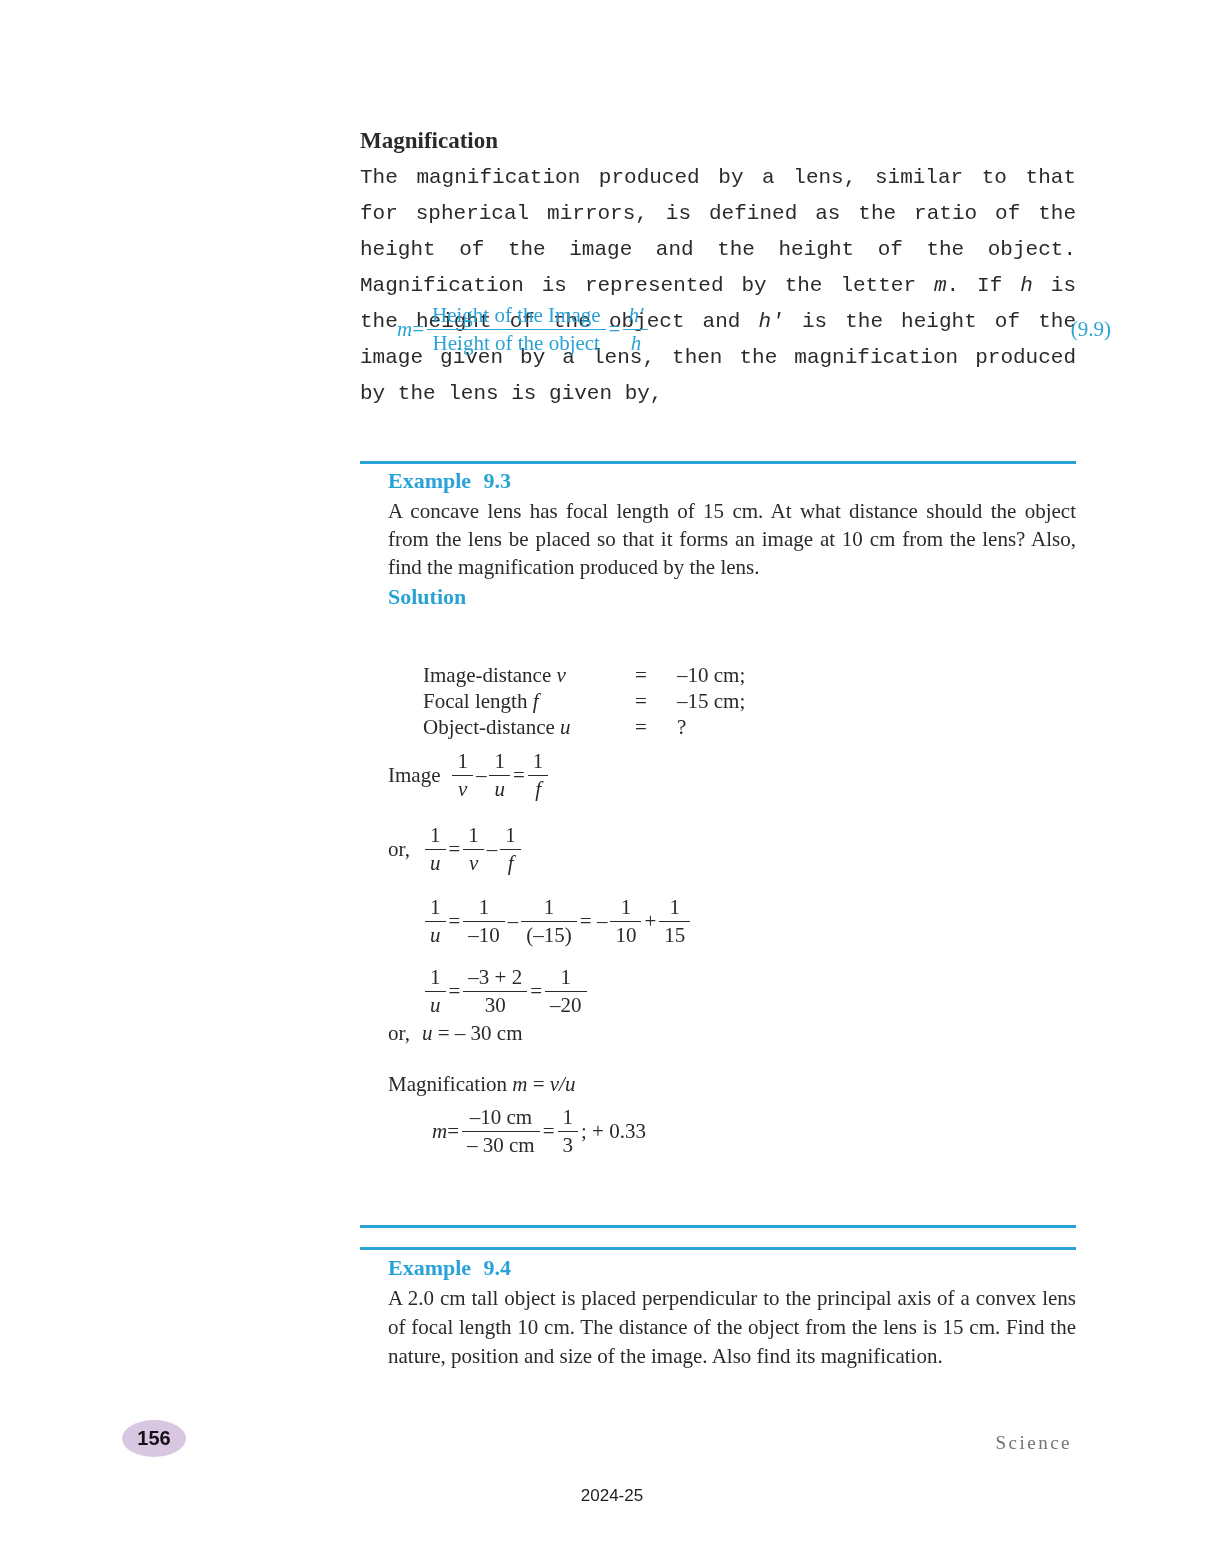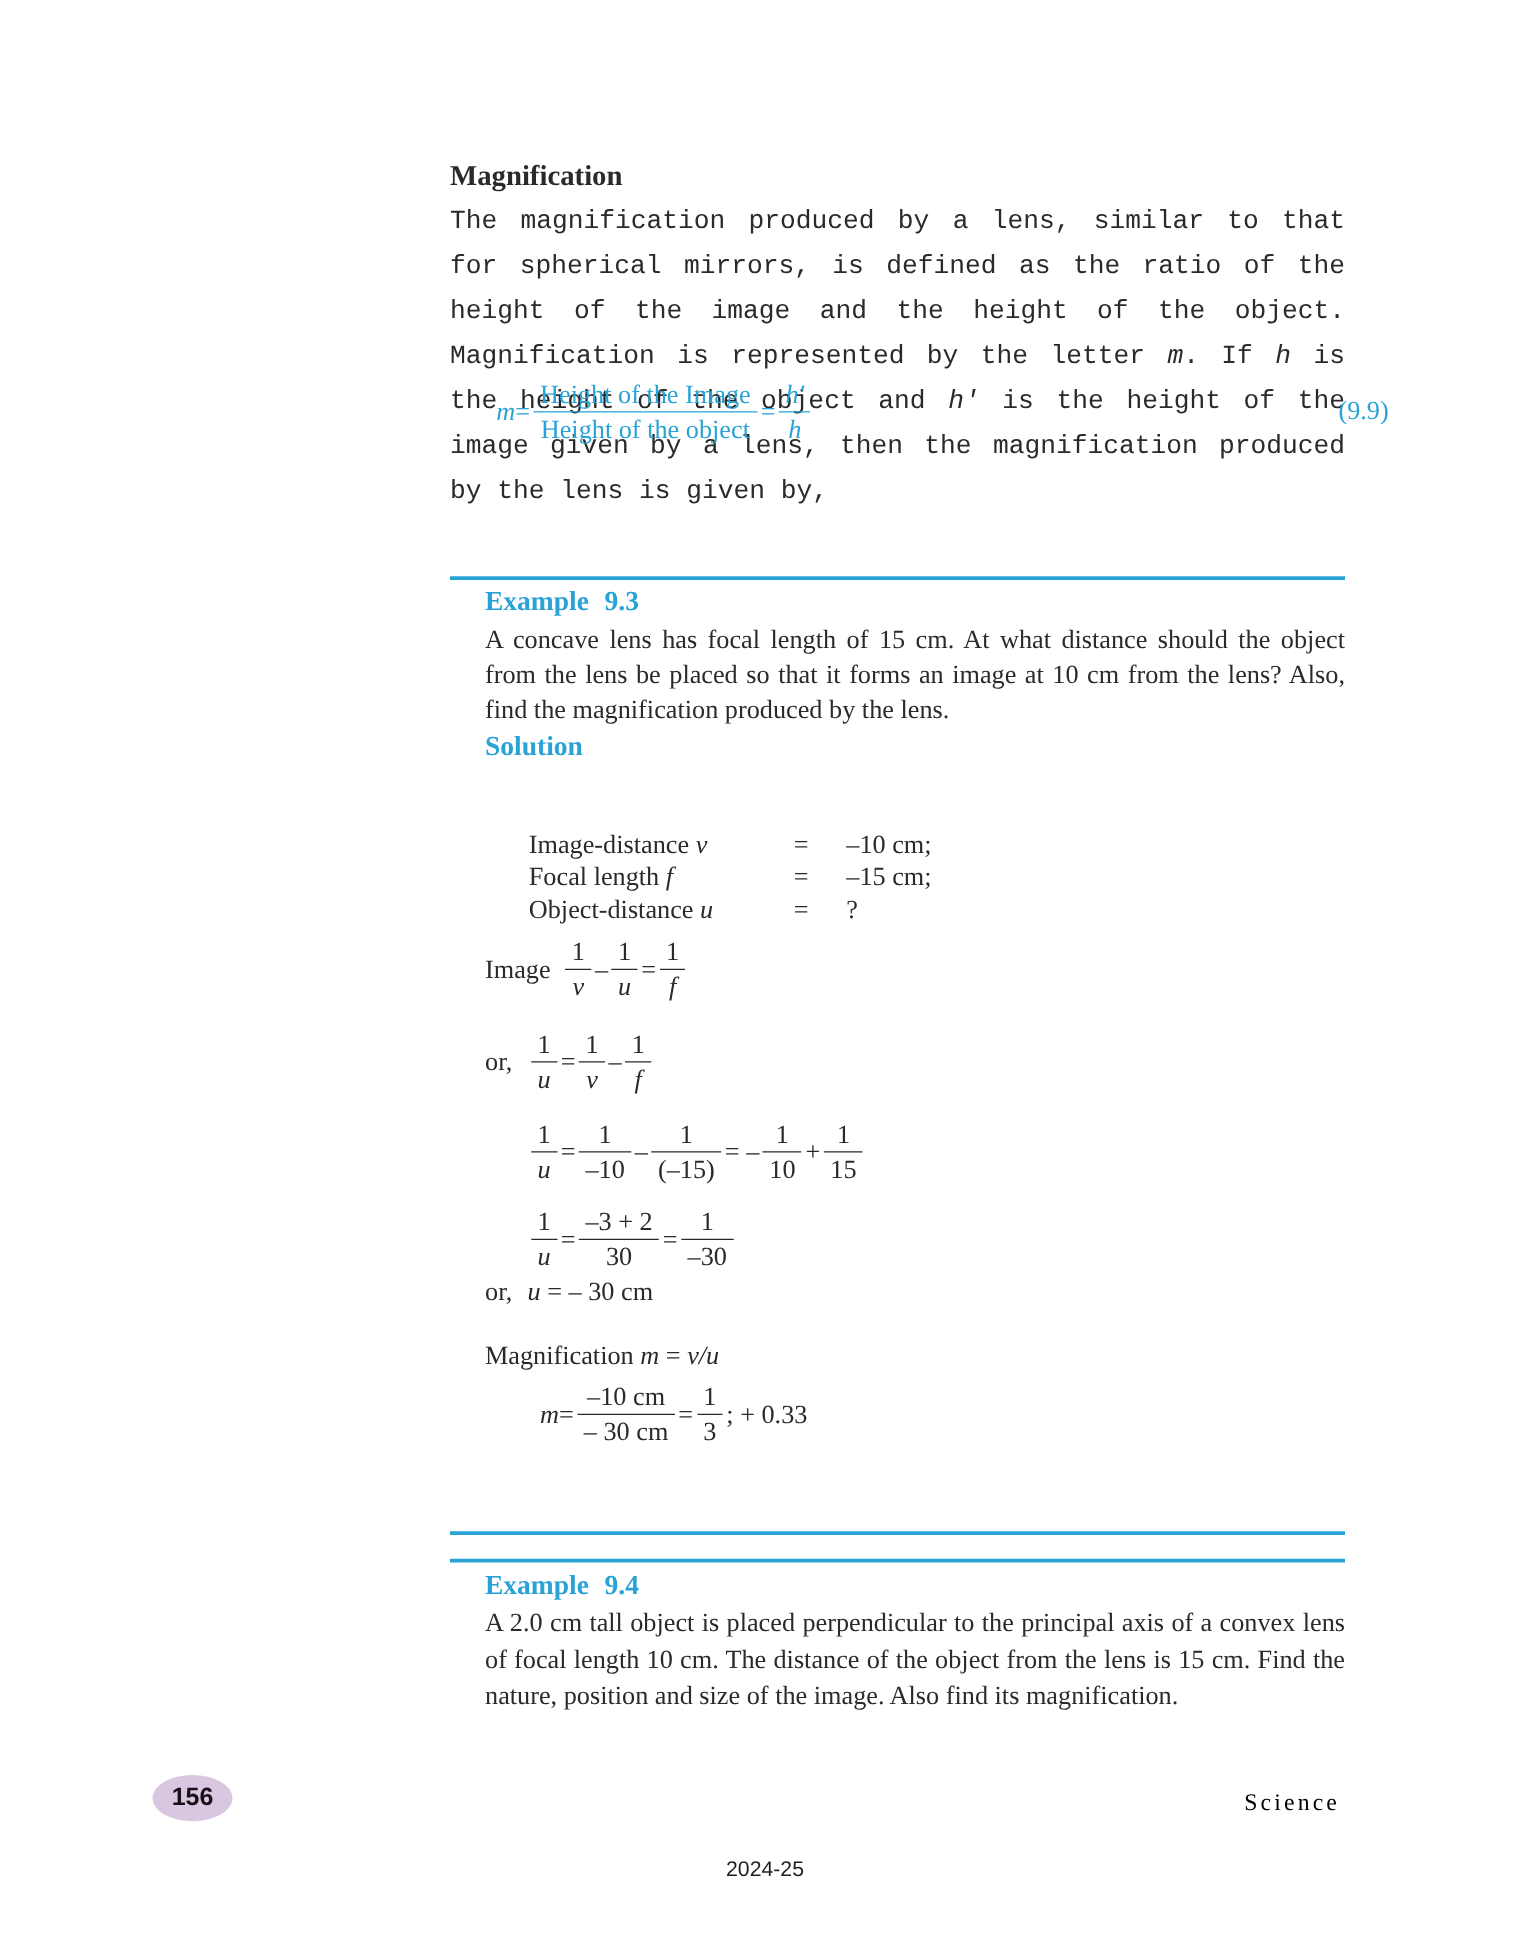--- a/index.html
+++ b/index.html
@@ -34,21 +34,21 @@
   .given-row{display:flex;font-size:21px;line-height:26px;}
   .g-label{width:212px;flex:none;}
   .g-eq{width:42px;flex:none;}
   
   .badge{
     display:flex;align-items:center;justify-content:center;
     border-radius:50%;background:var(--badge);
     font-family:"Liberation Sans","DejaVu Sans",sans-serif;font-weight:bold;
     font-size:20px;color:#181018;
   }
-  .science{font-size:19px;letter-spacing:2.5px;color:#000000;}
+  .science{font-size:19px;letter-spacing:2.5px;color:#737373;}
   .session{font-family:"Liberation Sans","DejaVu Sans",sans-serif;font-size:17px;color:#1e1e1e;text-align:center;}
 </style>
 </head>
 <body>
 
 <div class="page">
 
   <div class="abs h-bold" style="left:360px;top:128px;">Magnification</div>
 
   <div class="abs body-text" style="left:360px;top:160px;width:716px;"><span>The magnification produced by a lens, similar to that for spherical mirrors, is defined as the ratio of the height of the image and the height of the object. Magnification is represented by the letter </span><span class="it">m</span><span>. If </span><span class="it">h</span><span> is the height of the object and </span><span class="it">h′</span><span> is the height of the image given by a lens, then the magnification produced by the lens is given by,</span></div>
@@ -173,21 +173,21 @@
           <span class="fden it">u</span>
         </span>
         <span> = </span>
         <span class="frac">
           <span class="fnum">–3 + 2</span>
           <span class="fden">30</span>
         </span>
         <span> = </span>
         <span class="frac">
           <span class="fnum">1</span>
-          <span class="fden">–30</span>
+          <span class="fden">–20</span>
         </span>
       </span>
   </div>
 
   <div class="abs eq" style="left:388px;top:1020px;height:26px;">
     <span class="lead">or,</span>
     <span><span class="it">u</span><span> = – 30 cm</span></span>
   </div>
 
 

